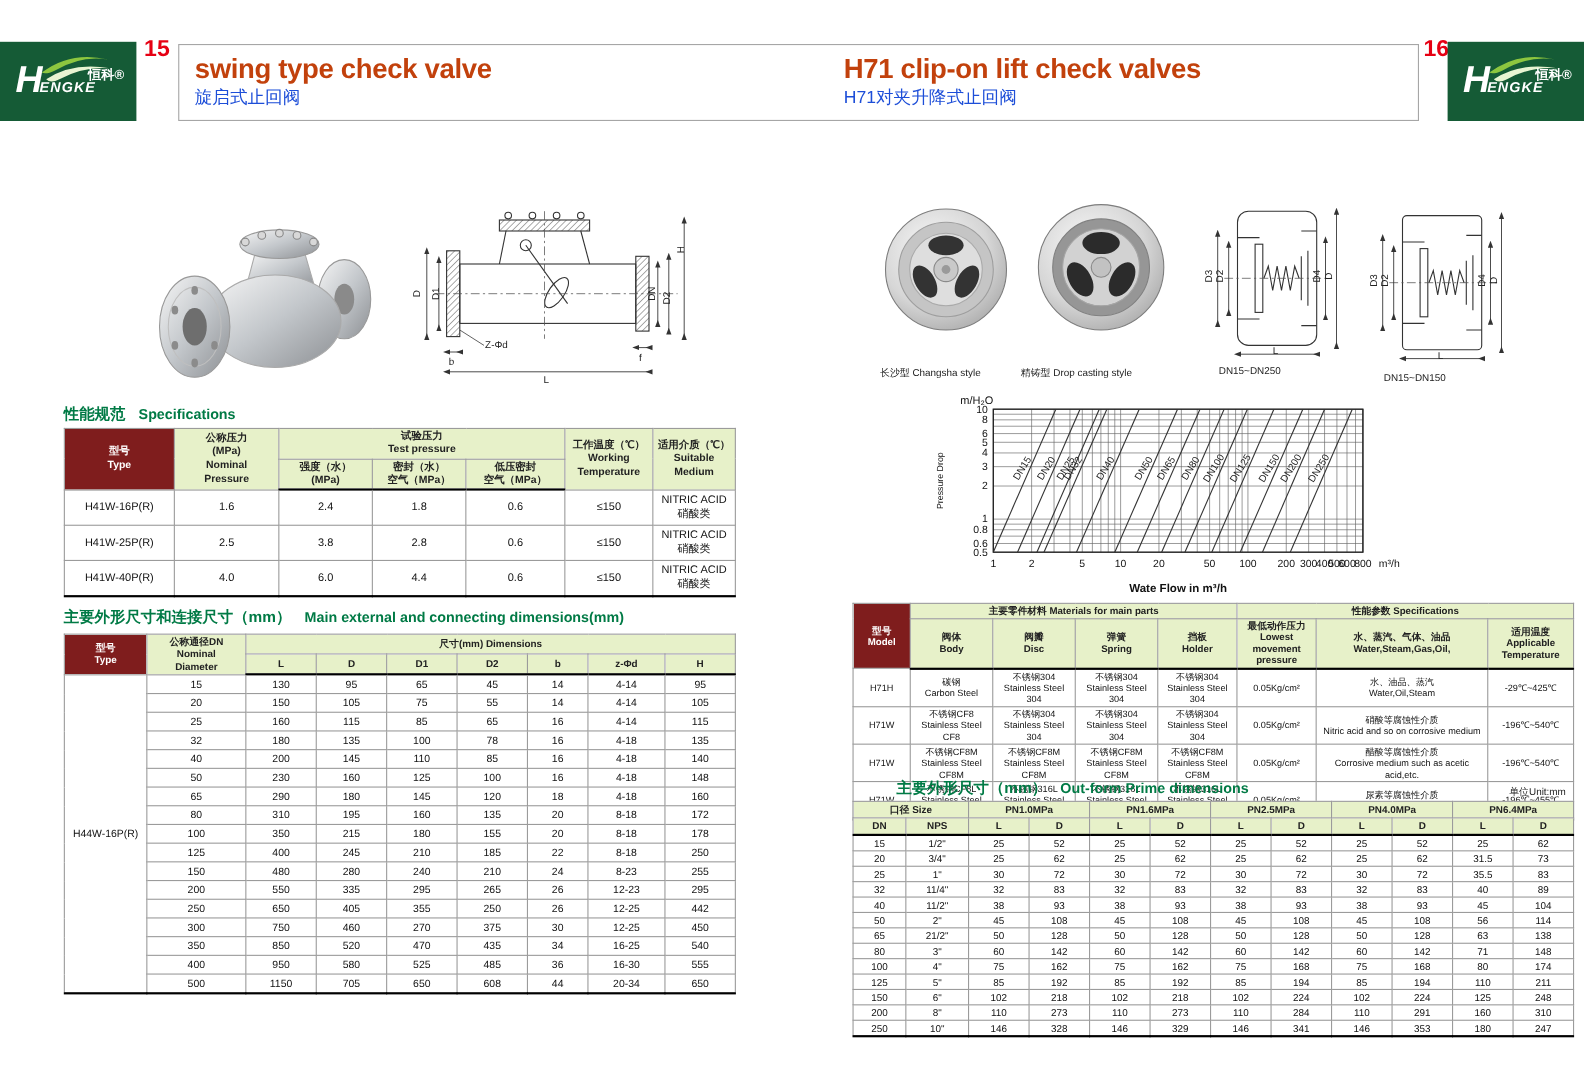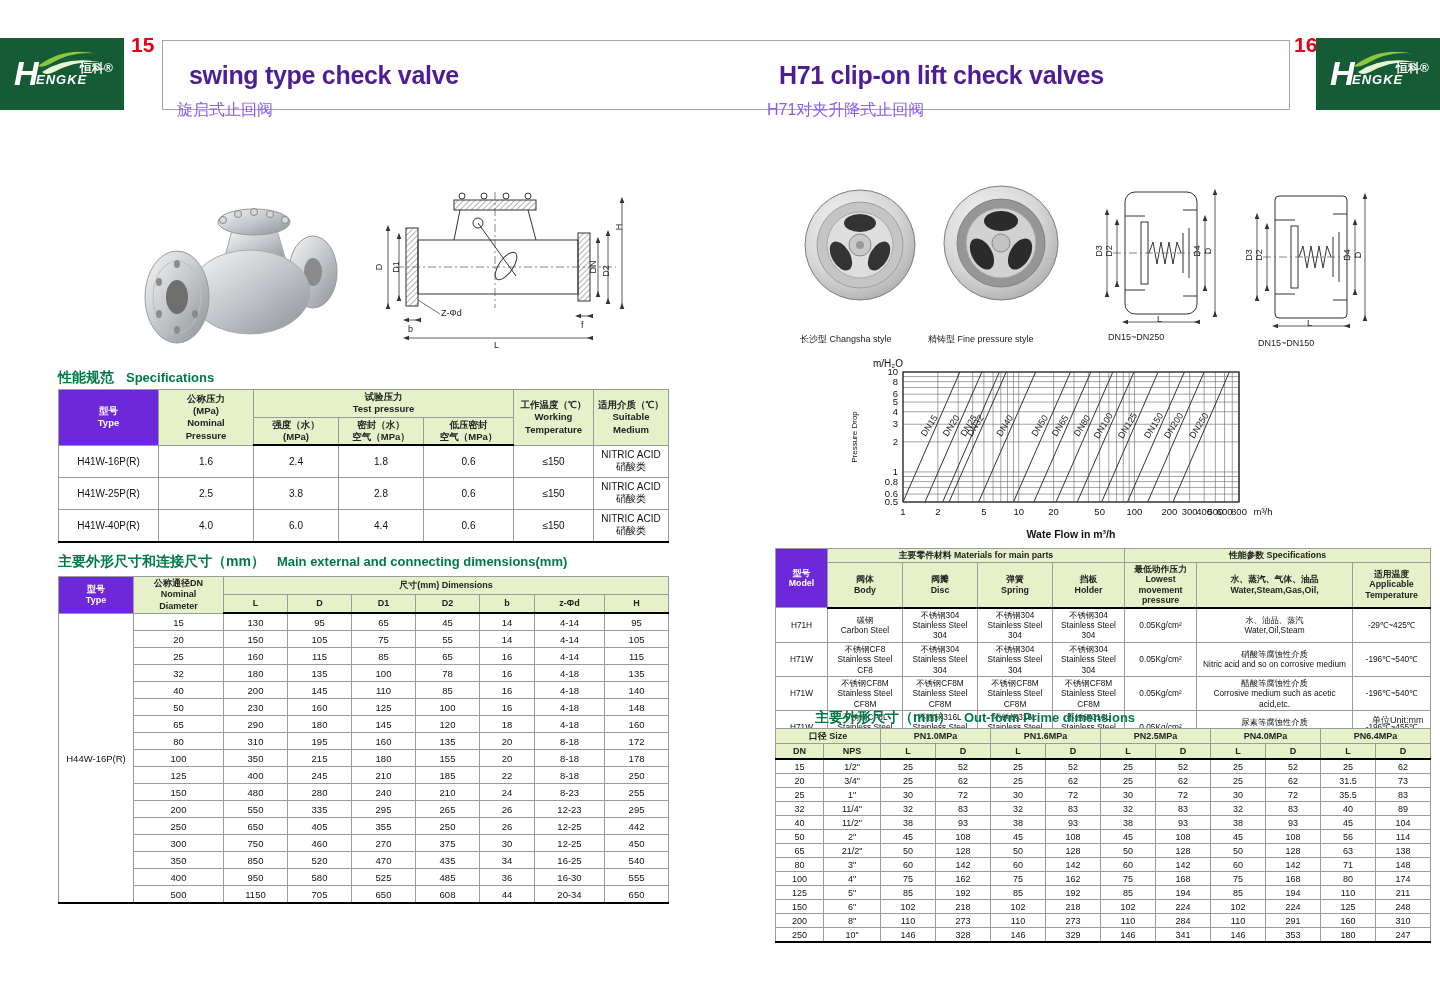--- a/index.html
+++ b/index.html
@@ -7,35 +7,35 @@
         font-family:"Liberation Sans",sans-serif;color:#111;}
   
   .logo{position:absolute;top:38px;width:124px;height:72px;background:#155b36;}
   .logo svg{position:absolute;left:0;top:0;}
   .logo-left{left:0;}
   .logo-right{left:1316px;}
   .pagenum{position:absolute;top:33px;color:#e60013;font-weight:bold;font-size:21px;}
   .title-box{position:absolute;left:162px;top:40px;width:1128px;height:70px;
              border:1px solid #a6a6a6;background:#fff;box-sizing:border-box;}
   .tg{position:absolute;top:9px;}
-  .tg h1{margin:12px;font-size:25px;line-height:26px;color:#4c1d95;font-weight:bold;letter-spacing:-0.3px;}
-  .tg h2{margin:3px 0 0;font-size:16px;color:#8b5cf6;font-weight:normal;}
+  .tg h1{margin:0;font-size:25px;line-height:26px;color:#c2410c;font-weight:bold;letter-spacing:-0.3px;}
+  .tg h2{margin:3px 0 0;font-size:16px;color:#1d4ed8;font-weight:normal;}
   .tg-left{left:14px;}
   .tg-right{left:604px;}
   
   .sec-title{position:absolute;font-weight:bold;color:#007a45;white-space:nowrap;}
   .sec-title .cn{font-size:14px;margin-right:12px;}
   .sec-title .en{font-size:13px;text-align:right;}
   .unit-label{position:absolute;font-size:9px;color:#222;}
   
   table{border-collapse:collapse;table-layout:fixed;background:#fff;position:absolute;}
   th,td{border:1px solid #9b9b9b;text-align:center;vertical-align:middle;
         padding:1px 2px;white-space:pre-line;overflow:hidden;}
   thead th{background:#e7f1c9;font-weight:bold;color:#222;}
-  th.dark{background:#6d28d9;color:#fff;}
+  th.dark{background:#7f1d1d;color:#fff;}
   thead tr:last-child th{border-bottom:2.5px solid #000;}
   table{border-bottom:2.5px solid #000;}
   #spec-table th{font-size:9.5px;line-height:1.3;}
   #spec-table td{font-size:10px;height:29px;}
   #dim-table th{font-size:9px;line-height:1.25;}
   #dim-table td{font-size:9.5px;height:16px;padding:0 2px;}
   #mat-table th{font-size:8.8px;line-height:1.2;}
   #mat-table td{font-size:8.3px;line-height:1.25;height:25px;}
   #out-table th{font-size:9px;height:14px;padding:0;}
   #out-table td{font-size:9px;height:13px;padding:0;}
@@ -476,21 +476,21 @@
       <circle cx="76" cy="63" r="44" fill="#969696" stroke="#818181"></circle>
       <circle cx="76" cy="63" r="35" fill="#d2d2d2" stroke="#a5a5a5"></circle>
       <g>
         <ellipse cx="76" cy="41" rx="17" ry="10" fill="#2b2b2b"></ellipse>
         <ellipse cx="76" cy="41" rx="17" ry="10" fill="#2b2b2b" transform="rotate(120 76 63)"></ellipse>
         <ellipse cx="76" cy="41" rx="17" ry="10" fill="#2b2b2b" transform="rotate(240 76 63)"></ellipse>
       </g>
       <circle cx="76" cy="63" r="9" fill="#c2c2c2" stroke="#8a8a8a"></circle>
     </svg>
   </div>
-  <span class="cap" style="left:928px;top:333px;">精铸型 Fine pressure style</span>
+  <span class="cap" style="left:928px;top:333px;">精铸型 Drop casting style</span>
 
   <div class="fig" style="left:1085px;top:178px;width:150px;height:152px;">
     <svg width="150" height="152" viewBox="0 0 150 152">
       <rect x="40" y="14" width="72" height="122" rx="10" fill="none" stroke="#333"></rect>
       <path d="M40 38 H60 M40 112 H60 M112 32 H98 M112 118 H98" stroke="#333" fill="none"></path>
       <rect x="56" y="44" width="7" height="62" fill="none" stroke="#333"></rect>
       <polyline points="64,75 68,64 72,86 76,64 80,86 84,64 88,86 92,64 96,75" fill="none" stroke="#333"></polyline>
       <line x1="98" y1="55" x2="98" y2="95" stroke="#333"></line>
       <line x1="104" y1="50" x2="104" y2="100" stroke="#333"></line>
       <line x1="28" y1="75" x2="126" y2="75" stroke="#555" stroke-width="0.7" stroke-dasharray="8 3 2 3"></line>

